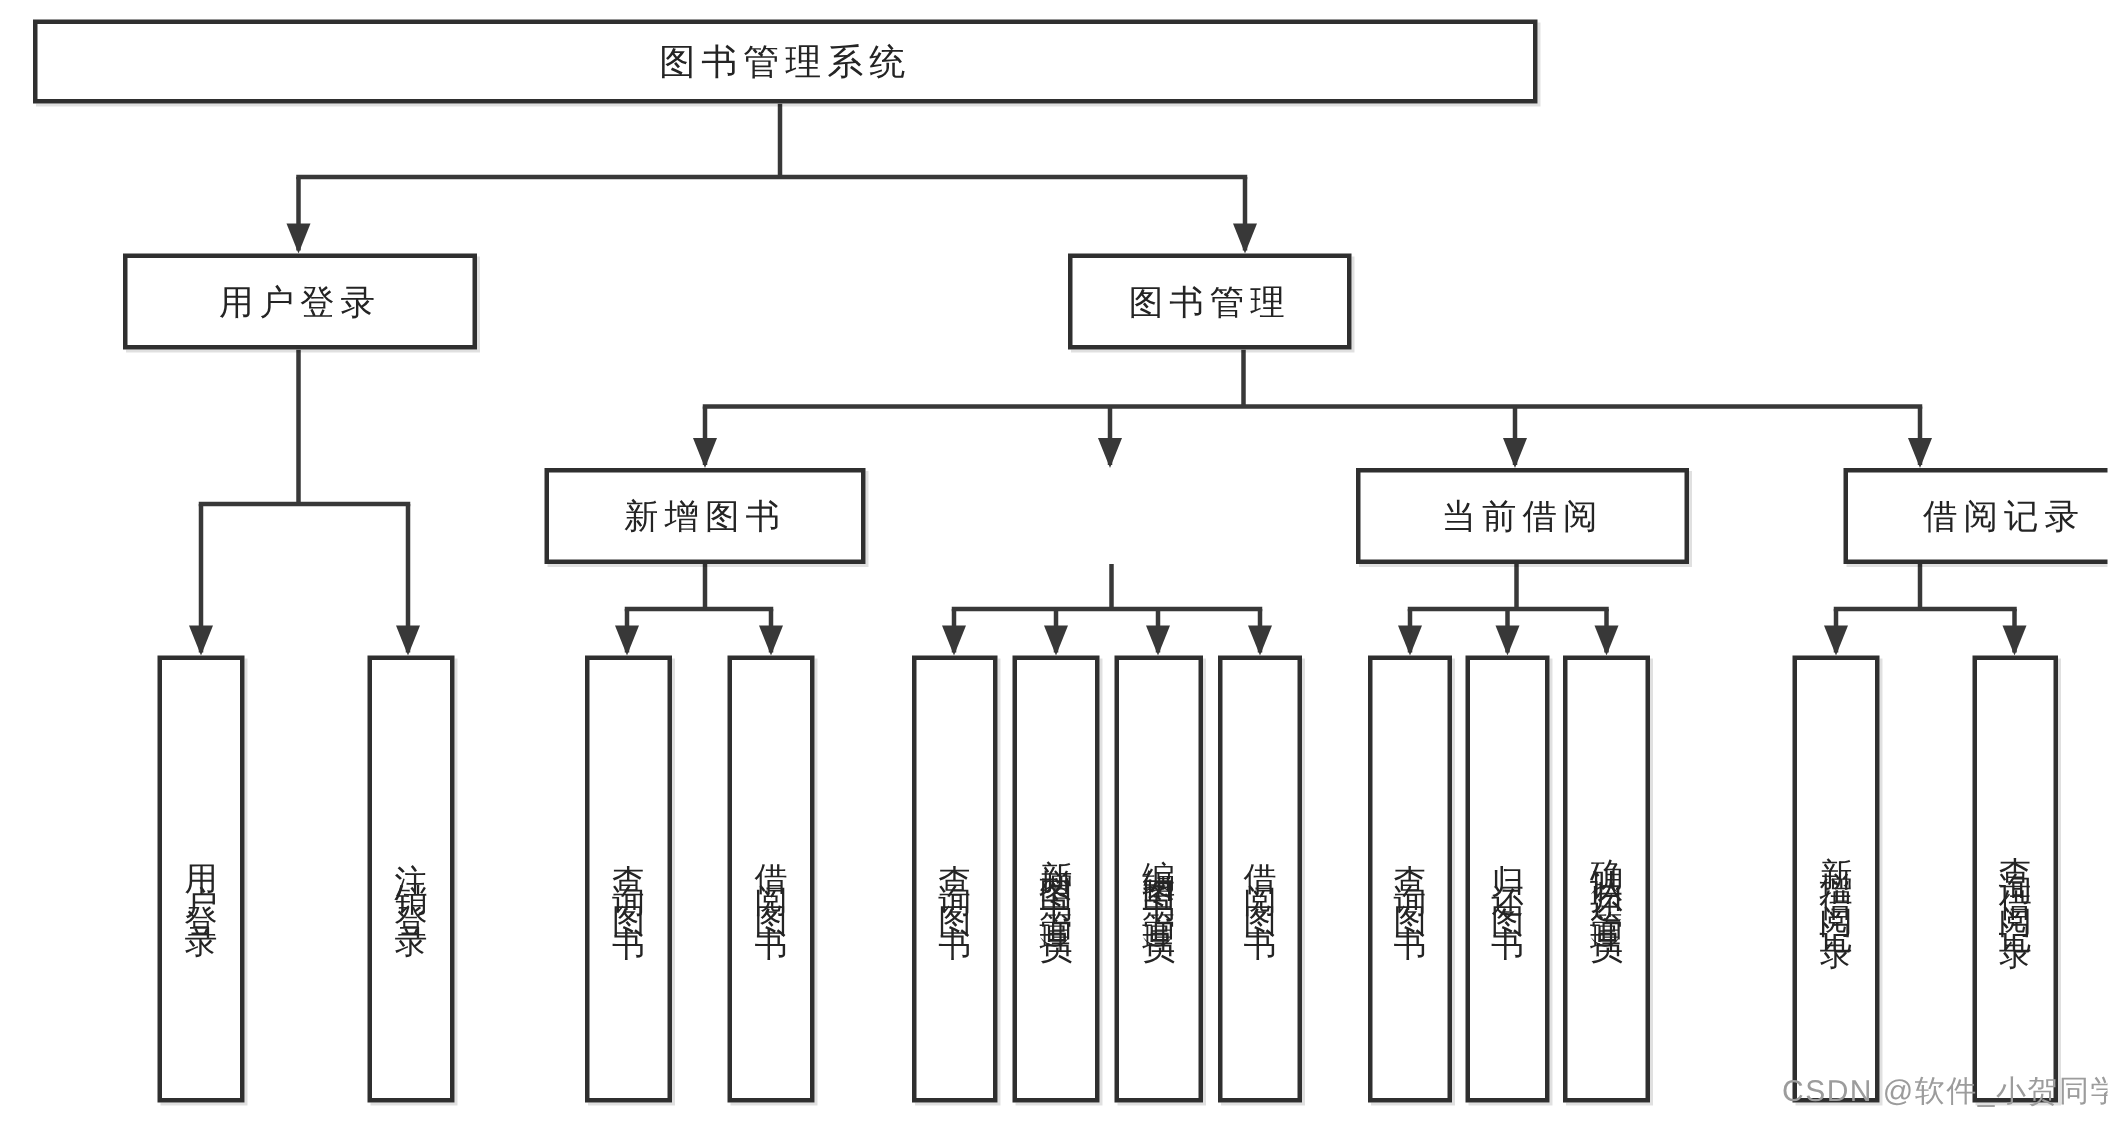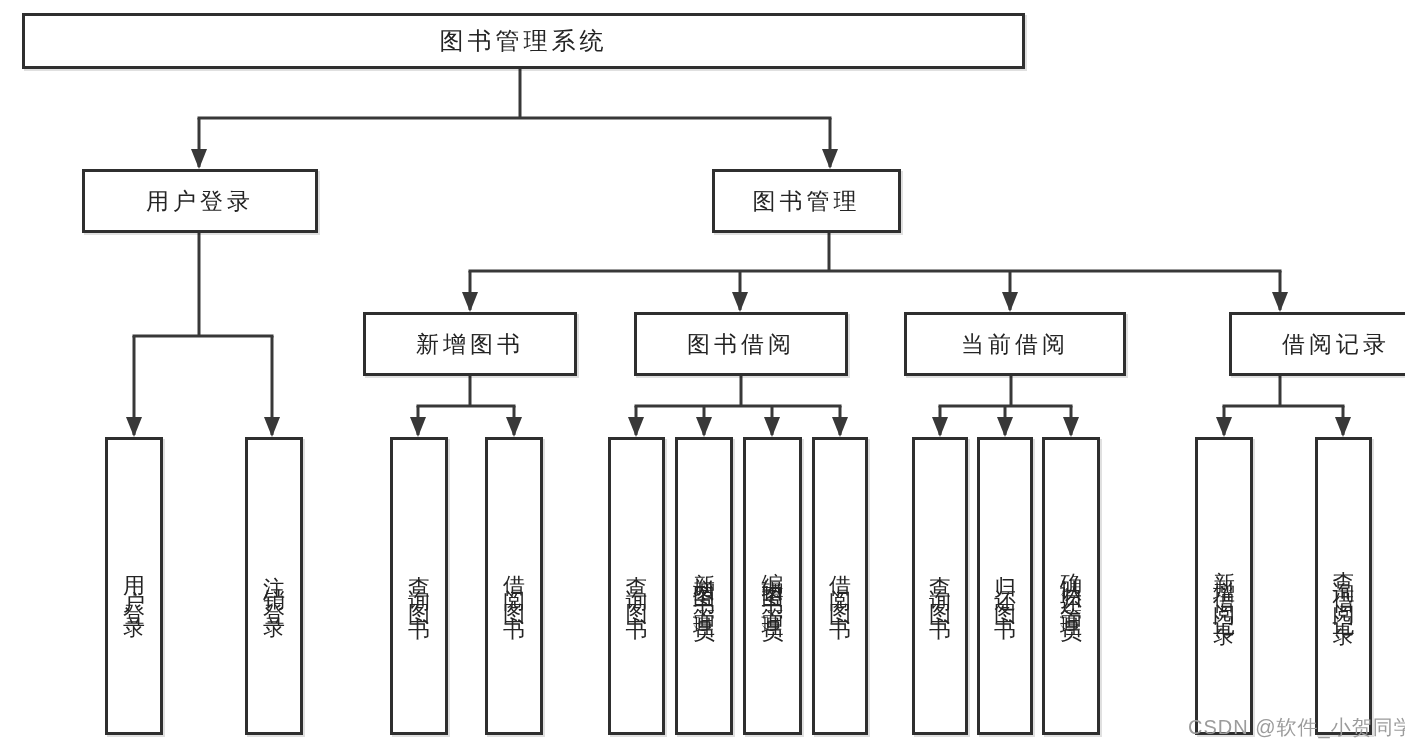--- a/index.html
+++ b/index.html
@@ -141,23 +141,20 @@
   <div class="box h2" style="left:82px;top:169px;width:236px;height:64px">
     <span class="lbl">用户登录</span>
   </div>
   <div class="box h2" style="left:712px;top:169px;width:189px;height:64px">
     <span class="lbl">图书管理</span>
   </div>
 
   <div class="box h2" style="left:363px;top:312px;width:214px;height:64px">
     <span class="lbl">新增图书</span>
   </div>
-  <div class="box h2" style="left:634px;top:312px;width:214px;height:64px">
-    <span class="lbl">图书借阅</span>
-  </div>
   <div class="box h2" style="left:904px;top:312px;width:222px;height:64px">
     <span class="lbl">当前借阅</span>
   </div>
   <div class="box h2" style="left:1229px;top:312px;width:214px;height:64px">
     <span class="lbl">借阅记录</span>
   </div>
 
   <div class="box leaf len4" style="left:105px;width:58px">
     <span class="lbl">用户登录</span>
   </div>

